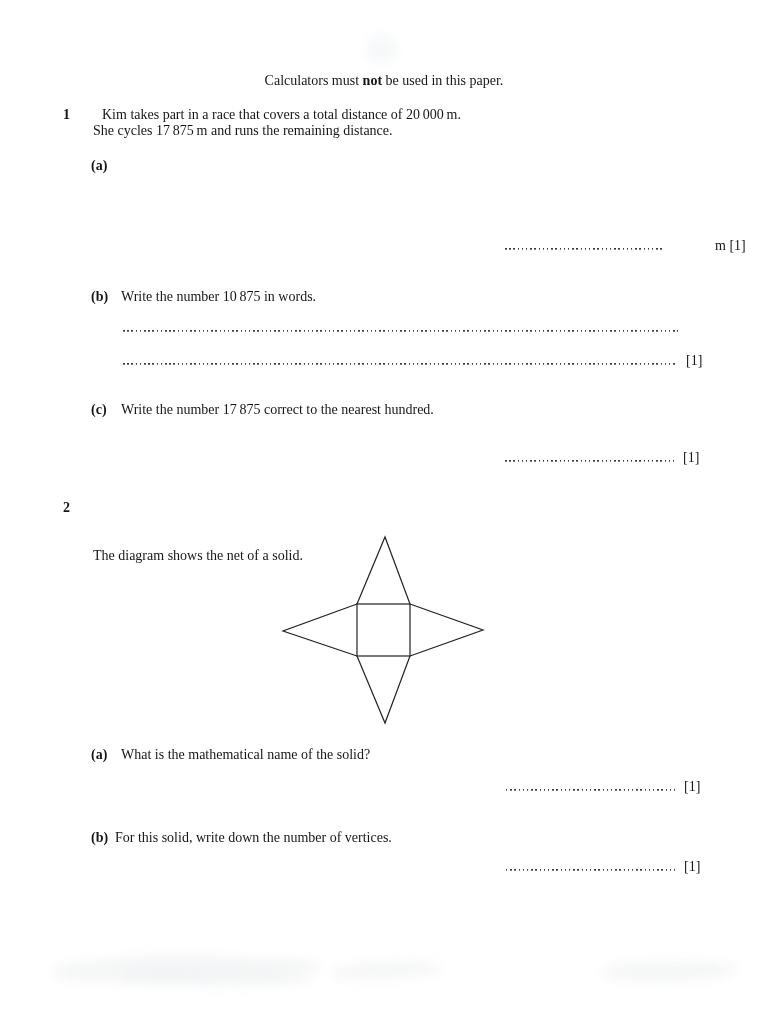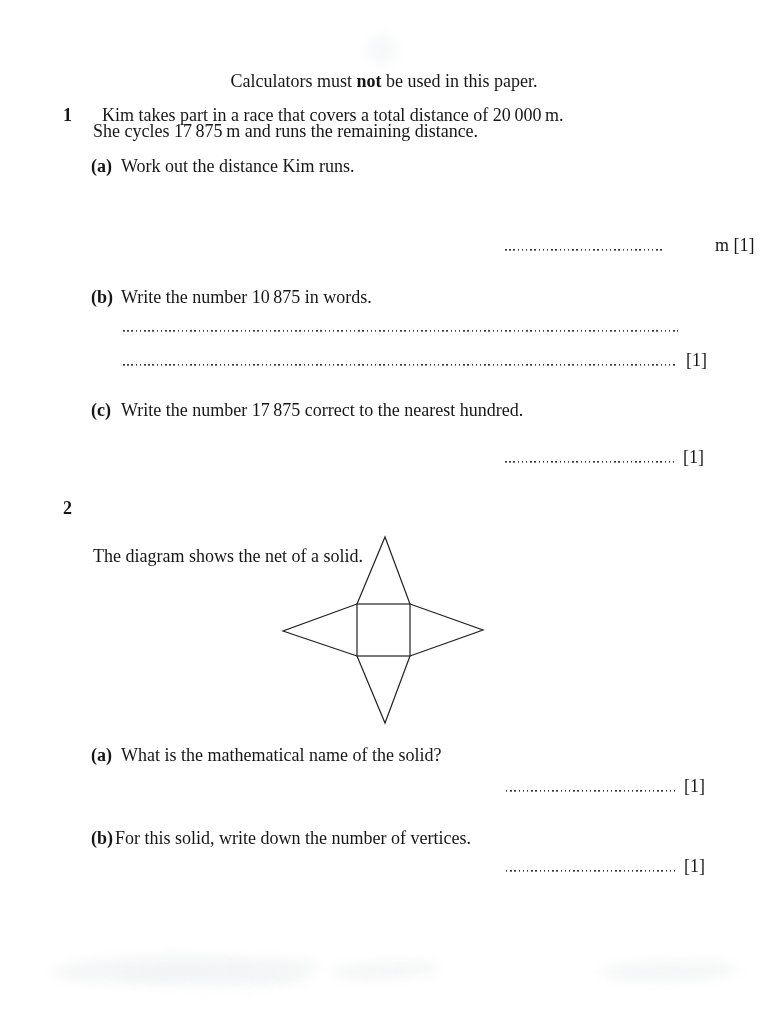--- a/index.html
+++ b/index.html
@@ -1,19 +1,19 @@
 <!DOCTYPE html>
 <html><head>
 <meta charset="utf-8">
 <style>
   html,body{margin:0;padding:0;background:#fff;}
   .page{
     position:relative;width:768px;height:1024px;background:#ffffff;overflow:hidden;
     font-family:"Liberation Serif","DejaVu Serif",serif;
-    font-size:18px;color:#161616;line-height:16px;
+    font-size:14px;color:#161616;line-height:16px;
   }
   .abs{position:absolute;white-space:nowrap;}
   .center{left:0;right:0;text-align:center;}
   .bold{font-weight:bold;}
   .qnum{font-weight:bold;}
   .plabel{font-weight:bold;}
   
   .dots{
     display:inline-block;height:14px;
     background-image:repeating-linear-gradient(90deg,#3c3c3c 0,#3c3c3c 1.5px,transparent 1.5px,transparent 4.2px);
@@ -35,21 +35,20 @@
 
   <div class="blob" style="left:366px;top:34px;width:32px;height:30px;"></div>
 
   <div class="abs center" style="top:73px;"><span>Calculators must </span><span class="bold">not</span><span> be used in this paper.</span></div>
 
   <div class="abs qnum" style="left:63px;top:107px;">1</div>
   <div class="abs" style="left:102px;top:107px;">Kim takes part in a race that covers a total distance of 20 000 m.</div>
   <div class="abs" style="left:93px;top:123px;">She cycles 17 875 m and runs the remaining distance.</div>
 
   <div class="abs plabel" style="left:91px;top:158px;">(a)</div>
-  <div class="abs" style="left:121px;top:158px;">Work out the distance Kim runs.</div>
   <div class="ansrow" style="left:505px;top:236px;gap:45px;">
     <span class="dots" style="width:160px;"></span>
     <span class="marks" style="margin-left:5px;">m [1]</span>
   </div>
 
   <div class="abs plabel" style="left:91px;top:289px;">(b)</div>
   <div class="abs" style="left:121px;top:289px;">Write the number 10 875 in words.</div>
   <div class="dotline-full" style="left:123px;top:330px;width:555px;"></div>
   <div class="ansrow" style="left:123px;top:351px;">
     <span class="dots" style="width:552px;"></span>

